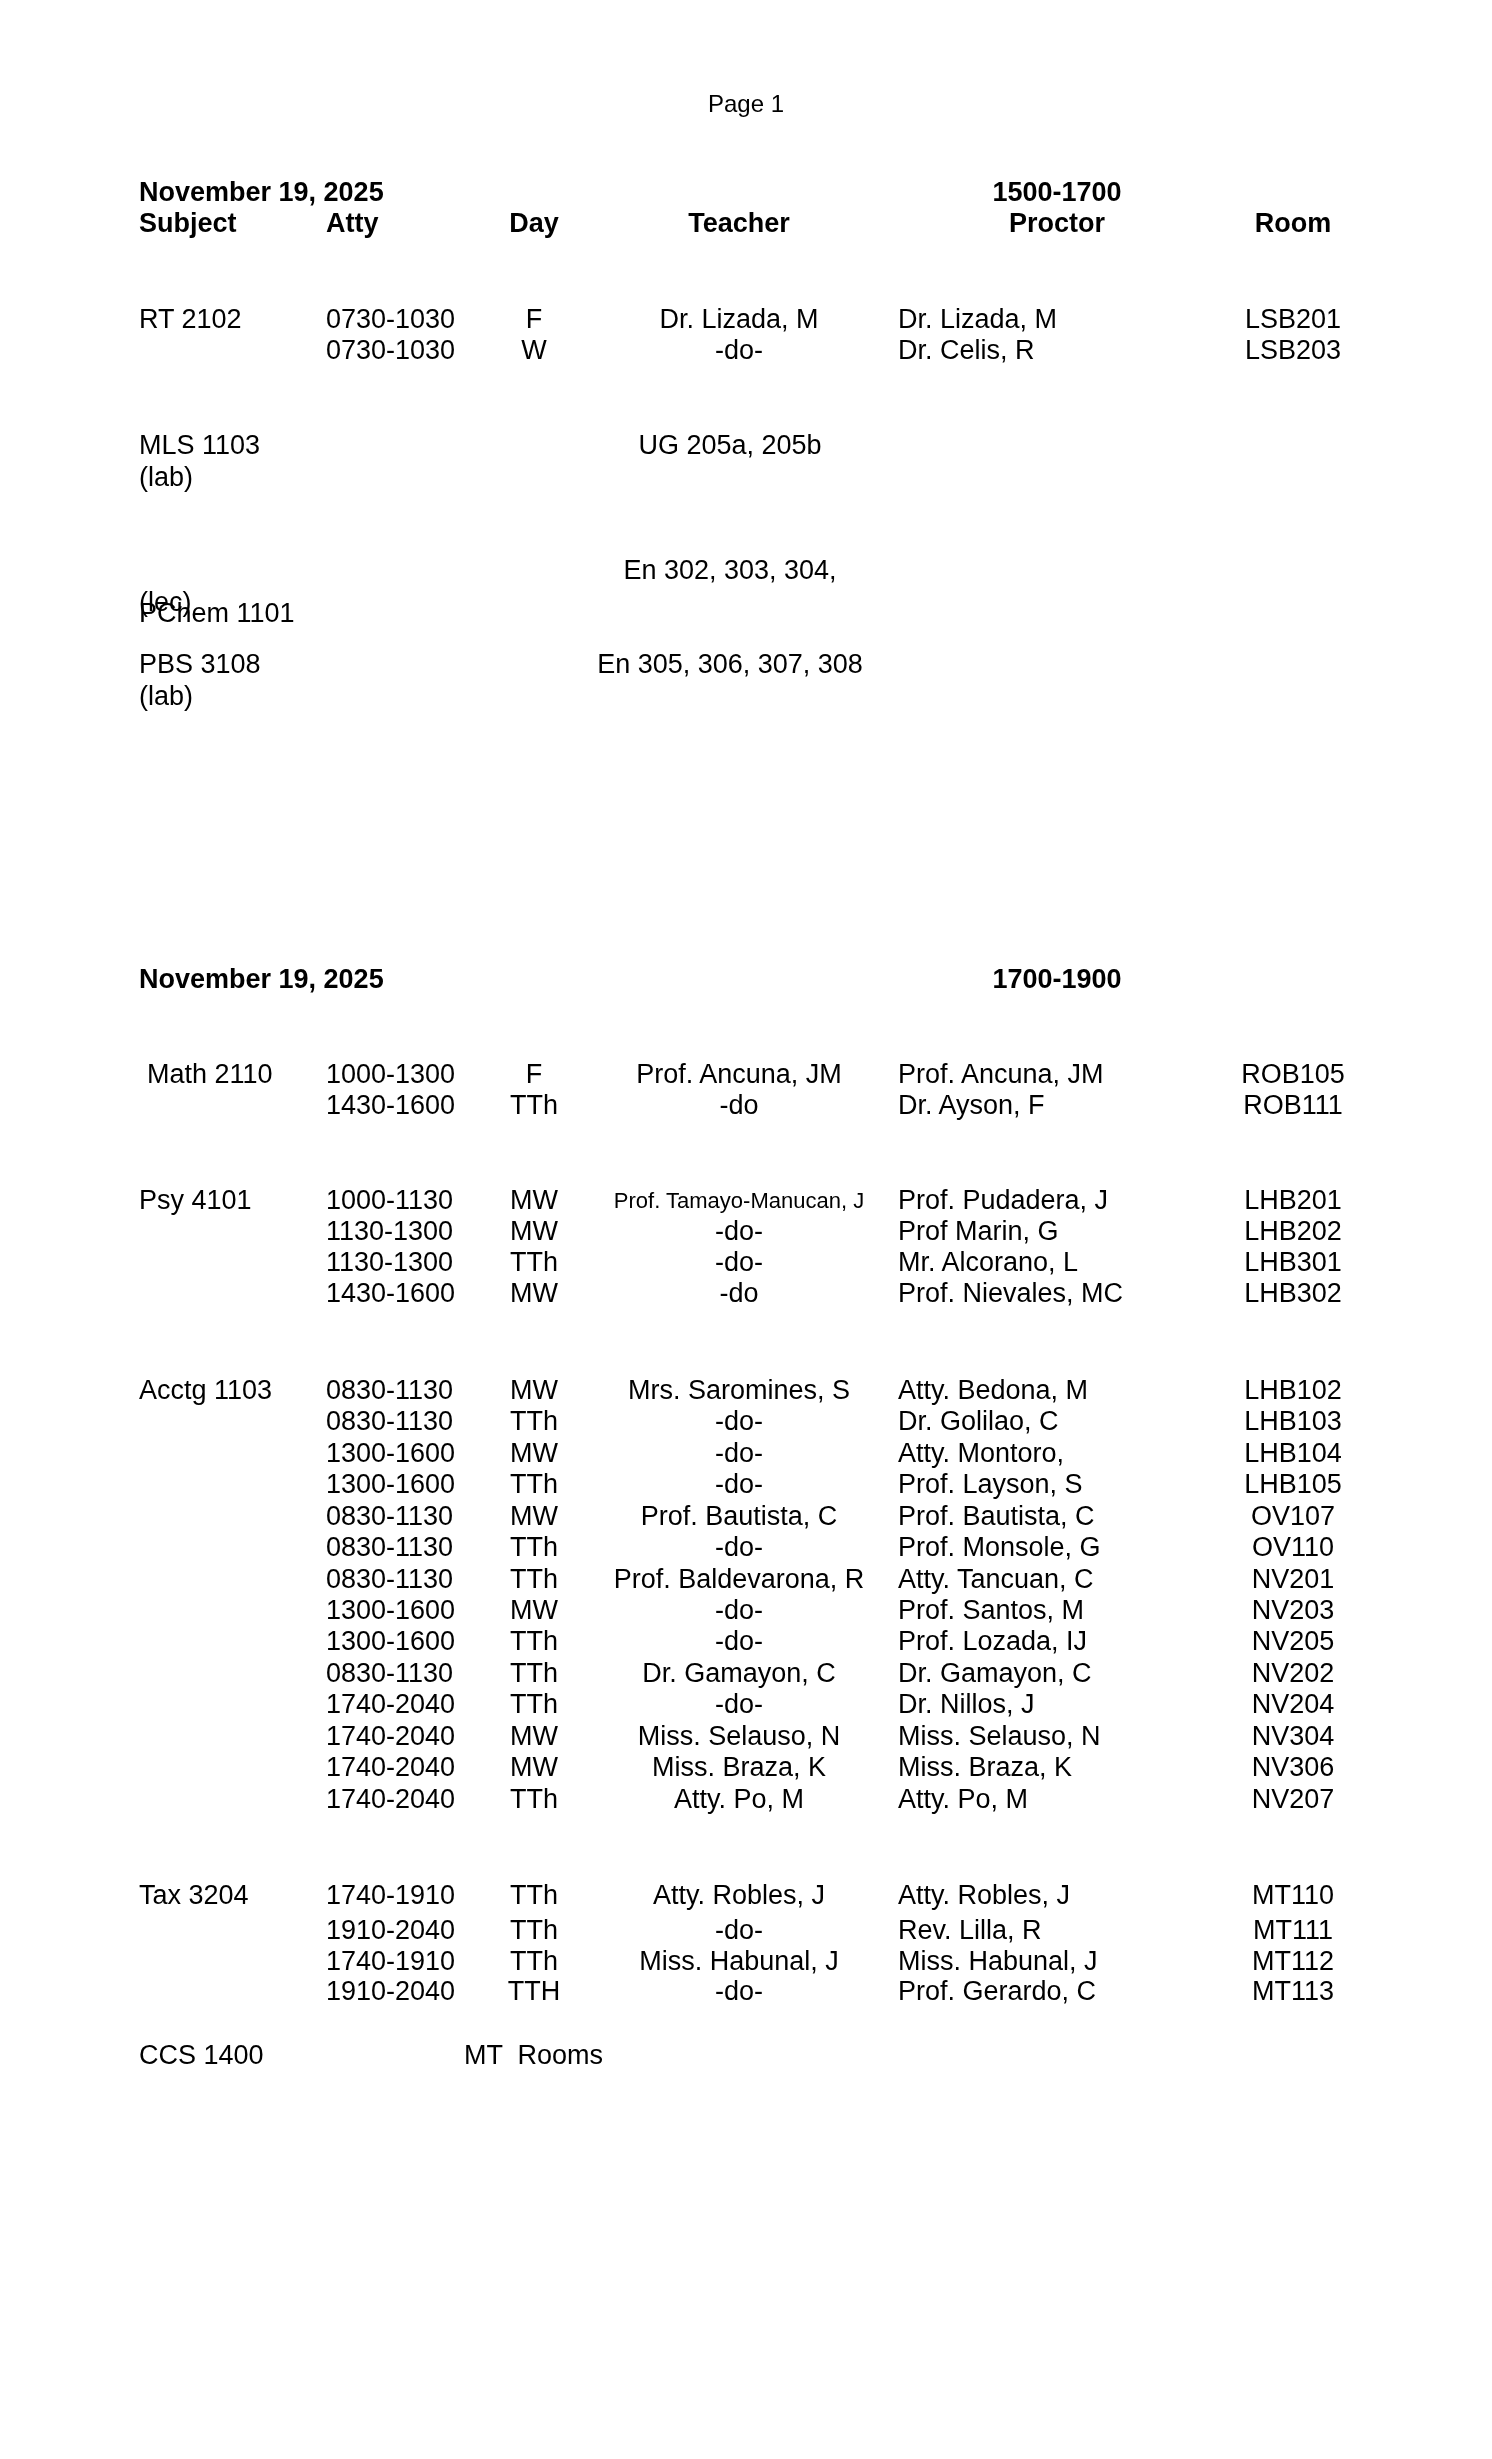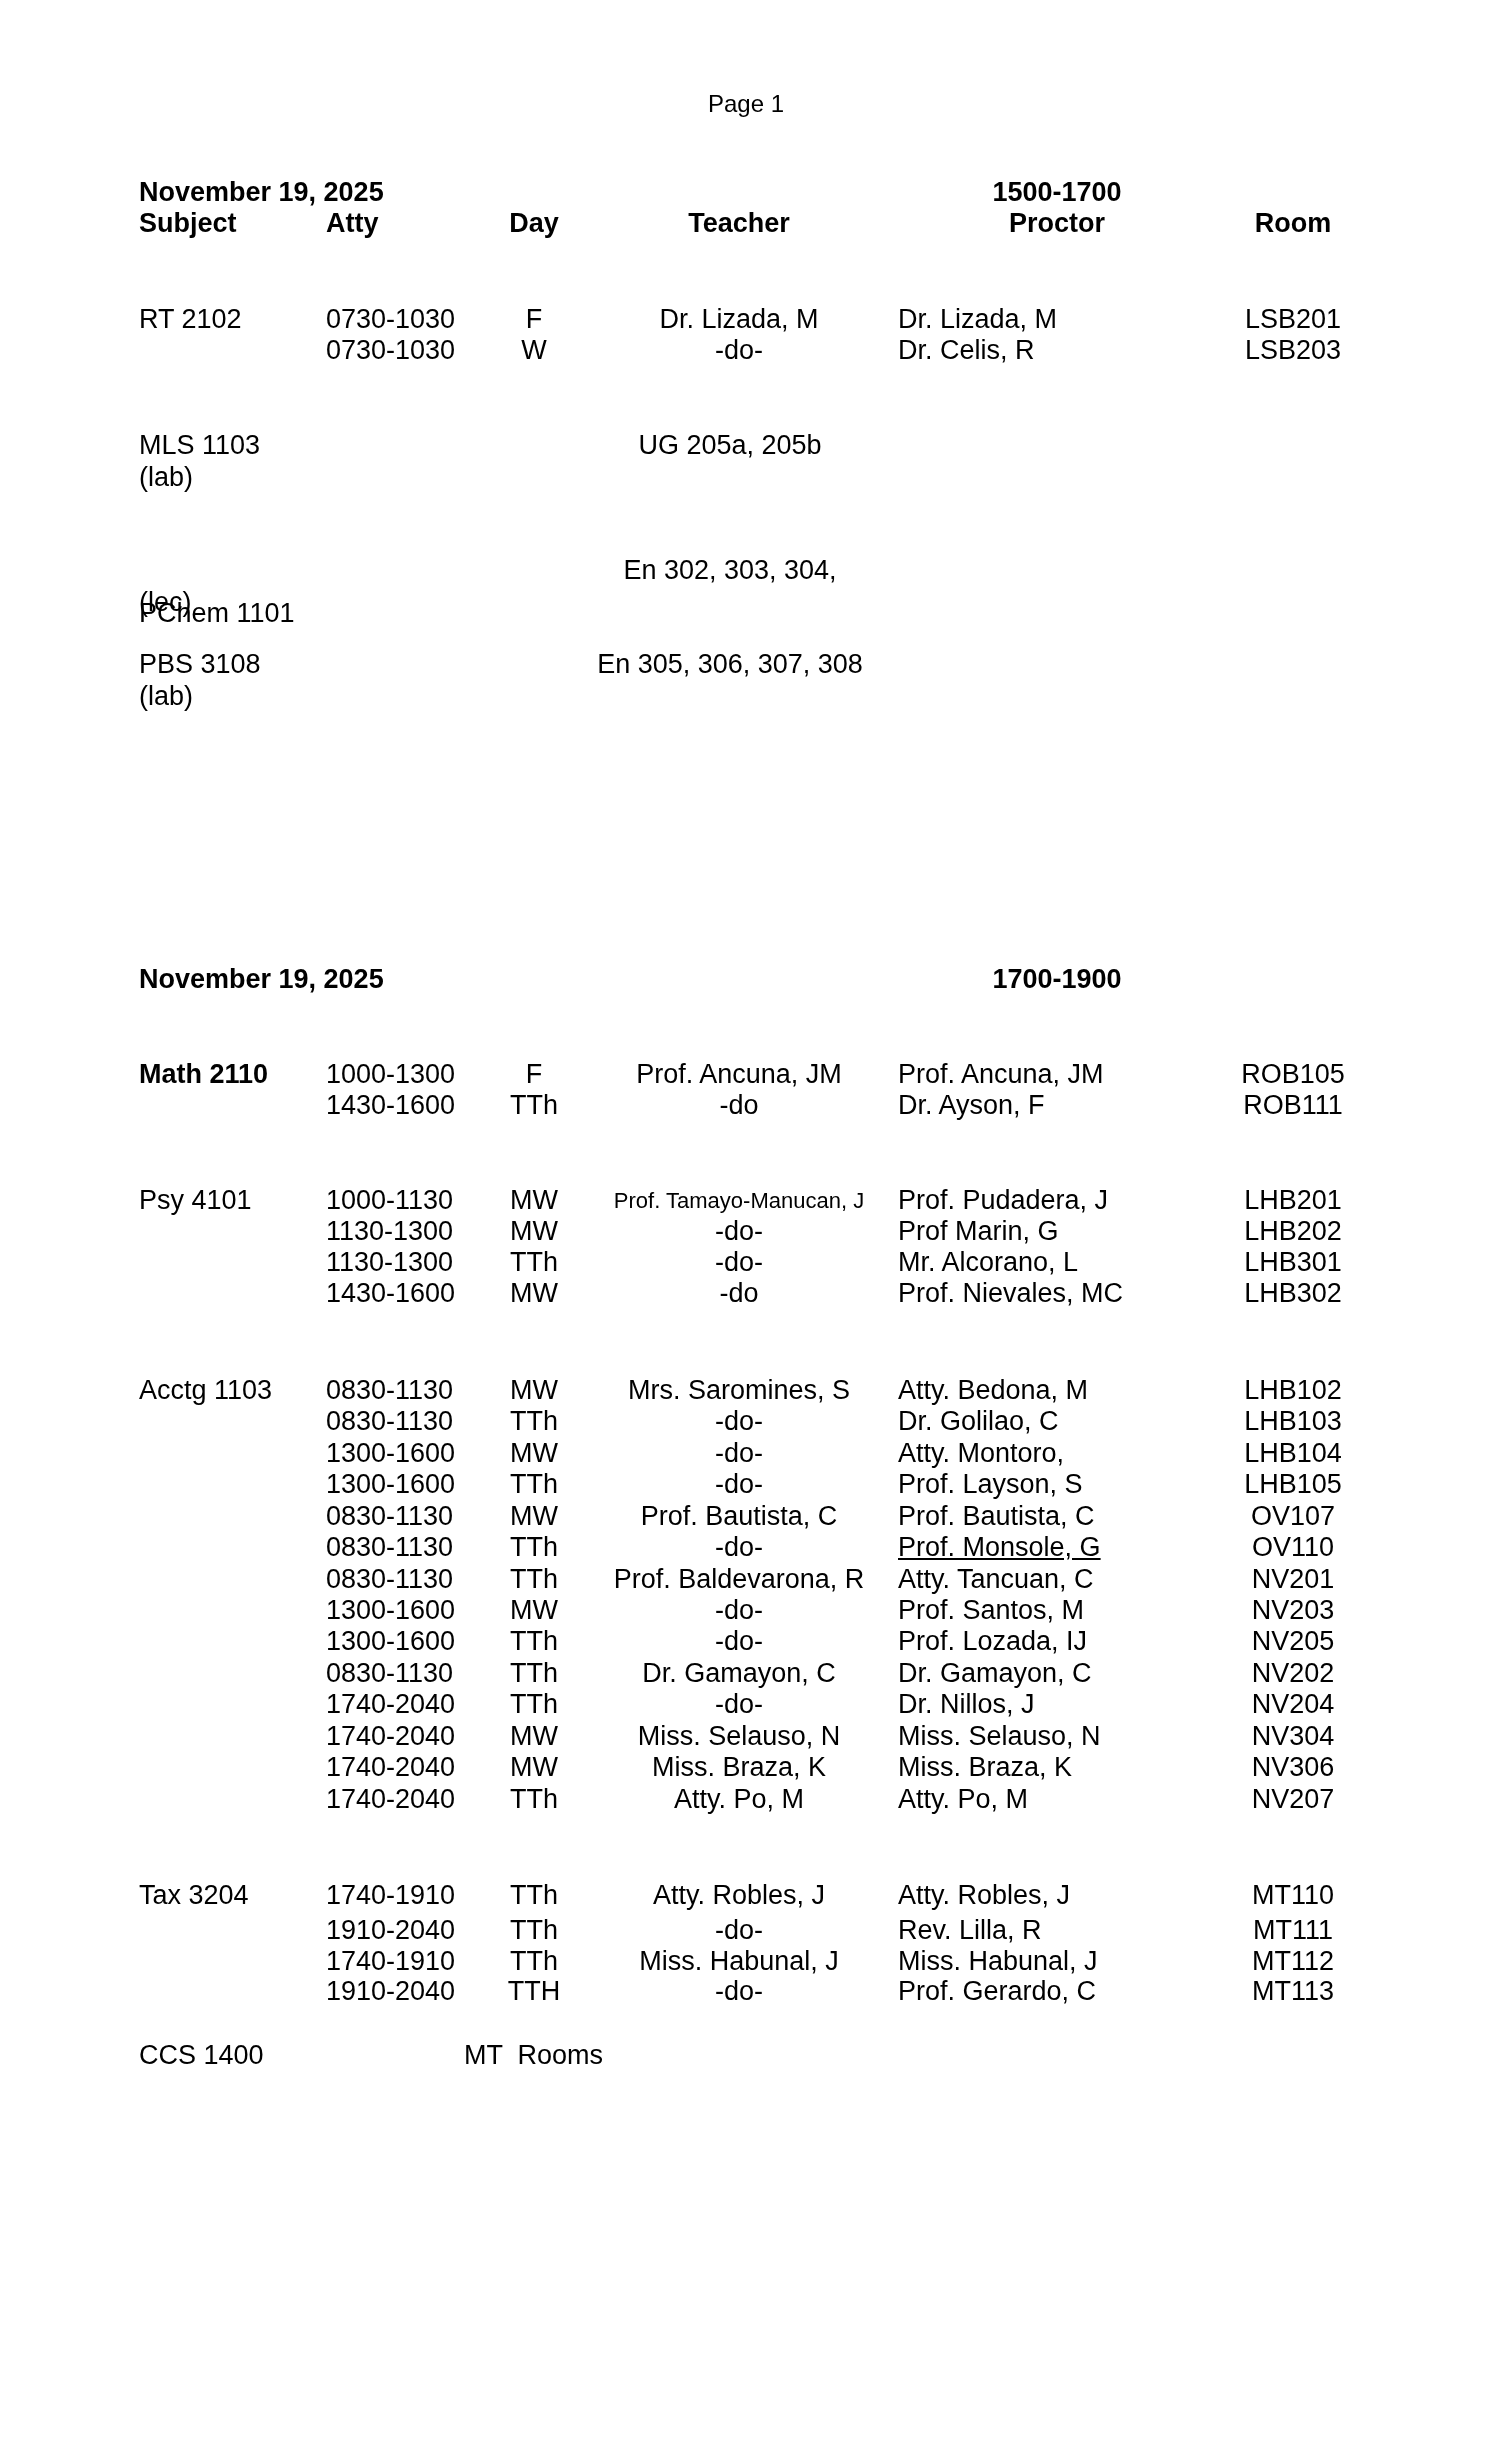--- a/index.html
+++ b/index.html
@@ -63,21 +63,21 @@
         <div class="t" style="left: 139px; top: 681px;">(lab)</div>
         <div class="t c" style="left: 730px; top: 649px; white-space: pre;">En 305, 306, 307, 308</div>
       </div>
     </div>
 
   <div class="t b" style="left:139px; top:964px;">November 19, 2025</div>
   <div class="t b c" style="left:1057px; top:964px;">1700-1900</div>
 
   <div id="s2-rows">
       <div>
-        <div class="t" style="left: 139px; top: 1059px; font-weight: bold;">Math 2110</div>
+        <div class="t" style="left: 147px; top: 1059px;">Math 2110</div>
         <div class="t" style="left: 326px; top: 1059px;">1000-1300</div>
         <div class="t c" style="left: 534px; top: 1059px;">F</div>
         <div class="t c" style="left: 739px; top: 1059px;">Prof. Ancuna, JM</div>
         <div class="t" style="left: 898px; top: 1059px;">Prof. Ancuna, JM</div>
         <div class="t c" style="left: 1293px; top: 1059px;">ROB105</div>
       </div>
       <div>
         <div class="t" style="left: 139px; top: 1090px;"></div>
         <div class="t" style="left: 326px; top: 1090px;">1430-1600</div>
         <div class="t c" style="left: 534px; top: 1090px;">TTh</div>
@@ -155,21 +155,21 @@
         <div class="t c" style="left: 534px; top: 1501px;">MW</div>
         <div class="t c" style="left: 739px; top: 1501px;">Prof. Bautista, C</div>
         <div class="t" style="left: 898px; top: 1501px;">Prof. Bautista, C</div>
         <div class="t c" style="left: 1293px; top: 1501px;">OV107</div>
       </div>
       <div>
         <div class="t" style="left: 139px; top: 1532px;"></div>
         <div class="t" style="left: 326px; top: 1532px;">0830-1130</div>
         <div class="t c" style="left: 534px; top: 1532px;">TTh</div>
         <div class="t c" style="left: 739px; top: 1532px;">-do-</div>
-        <div class="t" style="left: 898px; top: 1532px; text-decoration: underline;">Prof. Monsole, G</div>
+        <div class="t" style="left: 898px; top: 1532px;">Prof. Monsole, G</div>
         <div class="t c" style="left: 1293px; top: 1532px;">OV110</div>
       </div>
       <div>
         <div class="t" style="left: 139px; top: 1564px;"></div>
         <div class="t" style="left: 326px; top: 1564px;">0830-1130</div>
         <div class="t c" style="left: 534px; top: 1564px;">TTh</div>
         <div class="t c" style="left: 739px; top: 1564px;">Prof. Baldevarona, R</div>
         <div class="t" style="left: 898px; top: 1564px;">Atty. Tancuan, C</div>
         <div class="t c" style="left: 1293px; top: 1564px;">NV201</div>
       </div>

